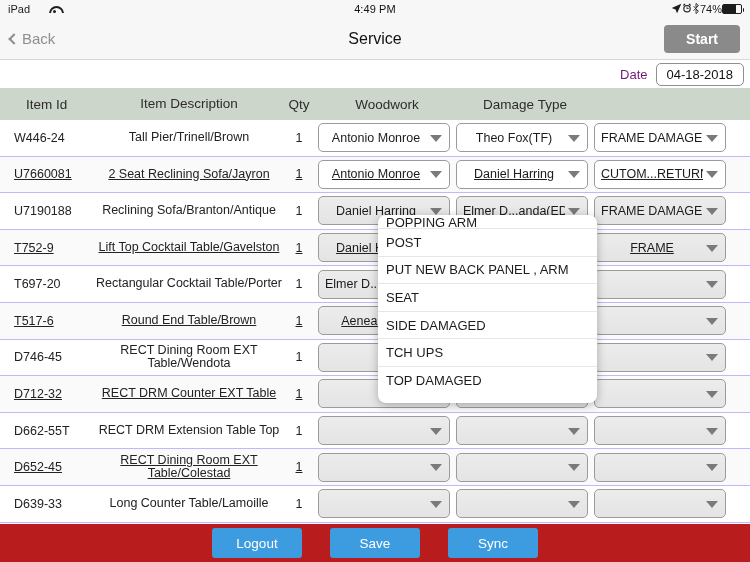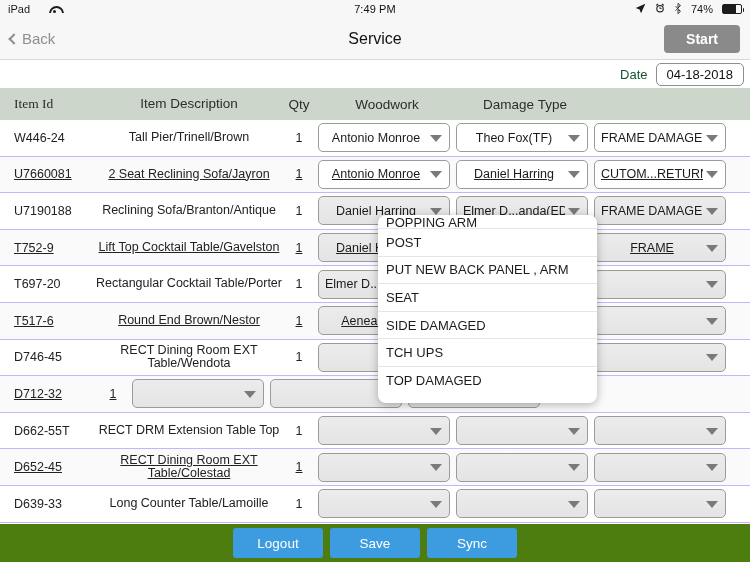--- a/index.html
+++ b/index.html
@@ -16,21 +16,21 @@
     height: 18px; background: #f7f7f7;
     display: flex; align-items: center; padding: 0 8px;
     font-size: 11px; color: #1c1c1c; position: relative;
   }
   .sb-left { display:flex; align-items:center; gap:19px; }
   .sb-center {
     position:absolute; left:0; right:0; text-align:center;
     font-size:11px; font-weight:400; color:#111; letter-spacing:.1px;
   }
   .sb-right {
-    margin-left:auto; display:flex; align-items:center; gap:9px;
+    margin-left:auto; display:flex; align-items:center; gap:0;
     font-size:11px; position:relative; z-index:2;
   }
   .wifi-ic { display:inline-block; width:11px; height:9px; position:relative; }
   .wifi-ic::before{
     content:""; position:absolute; left:0; top:1px; width:11px; height:11px;
     border:2px solid #1c1c1c; border-radius:50%;
     clip-path: polygon(0 0,100% 0,100% 50%,0 50%);
   }
   .wifi-ic::after{
     content:""; position:absolute; left:4px; top:5.5px; width:3px; height:3px;
@@ -65,21 +65,21 @@
     margin-left:auto; background:#8a8a8a; color:#fff; border:none; border-radius:4px;
     font-size:14px; padding:6px 22px; cursor:pointer; position:relative; z-index:2;
     font-family:"Liberation Sans", sans-serif; font-weight:600;
   }
 
   
   .date-row {
     height:28px; display:flex; align-items:center; justify-content:flex-end;
     padding-right:6px; gap:8px; background:#fff;
   }
-  .date-label { font-size:13px; color:#14532d; }
+  .date-label { font-size:13px; color:#701a75; }
   .date-box {
     border:1px solid #8e8e93; border-radius:5px; background:#fff;
     font-size:13px; color:#111; padding:3px 10px; min-width:80px; text-align:center;
     cursor:pointer;
   }
 
   
   .thead {
     display:flex; align-items:center; height:32px;
     background:#cdd6cb; color:#2d2d2d; font-size:13.5px;
@@ -87,21 +87,21 @@
   .tbody { position:relative; }
   .trow {
     display:flex; align-items:center; height:36.6px;
     border-bottom:1px solid #c4b5fd; background:#fff; font-size:12.5px; color:#222;
   }
   .trow.alt { background:#fafafa;text-decoration:underline; }
   .c-id    { width:96px; padding-left:14px; text-align:left; }
   .c-desc  { width:186px; text-align:center; line-height:13.5px; }
   .c-qty   { width:34px; text-align:center; }
   .c-dd    { width:138px; padding-right:6px; }
-  .thead .c-id   { padding-left:14px;font-family:Liberation Serif, serif; }
+  .thead .c-id   { padding-left:26px; }
   .thead .c-desc { text-align:center; }
   .thead .c-dd   { text-align:center; padding-right:0; }
   .spacer-l { width:2px; }
 
   .ddbox {
     position:relative; display:flex; align-items:center;
     height:29px; border:1px solid #9b9b9b; border-radius:5px;
     background:#fff; padding:0 22px 0 6px; cursor:pointer;
     font-size:12.5px; color:#1b1b1b; overflow:hidden; white-space:nowrap;
   }
@@ -123,40 +123,40 @@
     height:27.6px; display:flex; align-items:center; padding-left:8px;
     font-size:13px; color:#1b1b1b; border-bottom:1px solid #e6e6e6;
     white-space:nowrap; cursor:pointer;
   }
   .dd-item:last-child { border-bottom:none; }
   .dd-item.cut { height:14px; align-items:flex-start; overflow:hidden; }
 
   
   .footer {
     position:absolute; left:0; bottom:0; width:750px; height:38px;
-    background:#4d7c0f; display:flex; align-items:center; justify-content:center;
-    gap:7px; z-index:60;
+    background:#b91c1c; display:flex; align-items:center; justify-content:center;
+    gap:28px; z-index:60;
   }
   .fbtn {
     background:#3d9be0; border:none; color:#fff; font-size:13.5px;
     width:90px; height:30px; border-radius:3px; cursor:pointer;
     font-family:"Liberation Sans", sans-serif;
   }
 </style>
 </head>
 <body>
 
 <div id="app">
 
   <div class="statusbar">
     <div class="sb-left">
       <span>iPad</span>
       <span class="wifi-ic"></span>
     </div>
-    <div class="sb-center">7:49 PM</div>
+    <div class="sb-center">4:49 PM</div>
     <div class="sb-right">
       <span class="loc-ic">
         <svg width="11" height="11" viewBox="0 0 16 16">
             <path d="M15 1L1 7.2l5.6 2.2L8.8 15z" fill="#1c1c1c"></path>
           </svg>
       </span>
       <span>
         <svg width="10" height="10" viewBox="0 0 16 16">
             <circle cx="8" cy="9" r="6" fill="#1c1c1c"></circle>
             <circle cx="8" cy="9" r="4.2" fill="#f7f7f7"></circle>
@@ -318,21 +318,21 @@
         </div>
         <div class="c-dd">
           <div class="ddbox grey">
             <span class="lbl"></span>
             <span class="caret"></span>
           </div>
         </div>
       </div>
       <div class="trow alt">
         <div class="c-id">T517-6</div>
-        <div class="c-desc">Round End Brown/Nestor</div>
+        <div class="c-desc">Round End Table/Brown</div>
         <div class="c-qty">1</div>
         <div class="spacer-l"></div>
         <div class="c-dd">
           <div class="ddbox grey">
             <span class="lbl">Aeneaus J...</span>
             <span class="caret"></span>
           </div>
         </div>
         <div class="c-dd">
           <div class="ddbox grey">
@@ -366,20 +366,21 @@
         </div>
         <div class="c-dd">
           <div class="ddbox grey">
             <span class="lbl"></span>
             <span class="caret"></span>
           </div>
         </div>
       </div>
       <div class="trow alt">
         <div class="c-id">D712-32</div>
+        <div class="c-desc">RECT DRM Counter EXT Table</div>
         <div class="c-qty">1</div>
         <div class="spacer-l"></div>
         <div class="c-dd">
           <div class="ddbox grey">
             <span class="lbl"></span>
             <span class="caret"></span>
           </div>
         </div>
         <div class="c-dd">
           <div class="ddbox grey">

